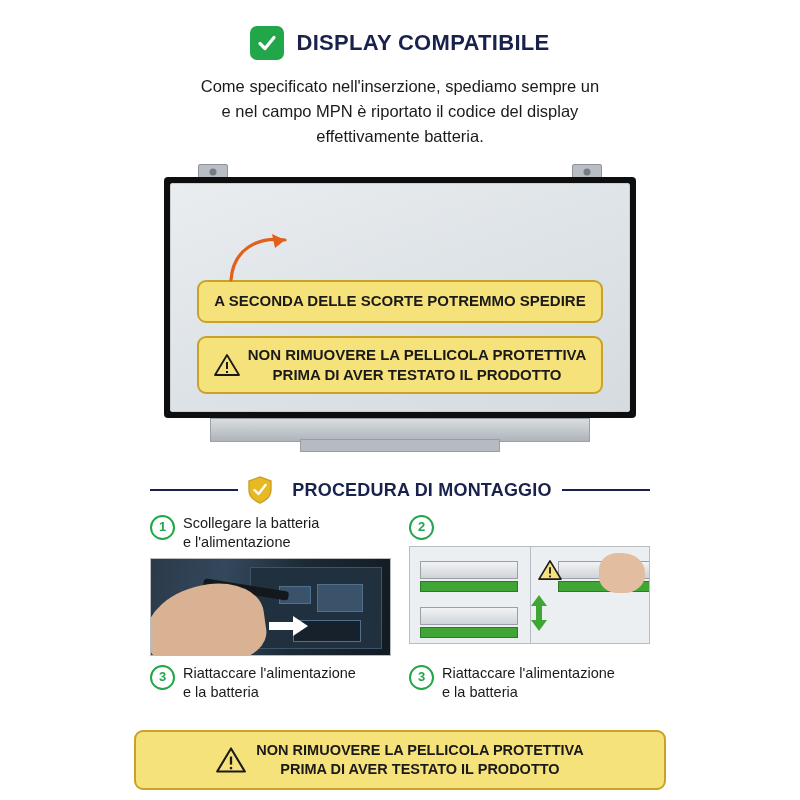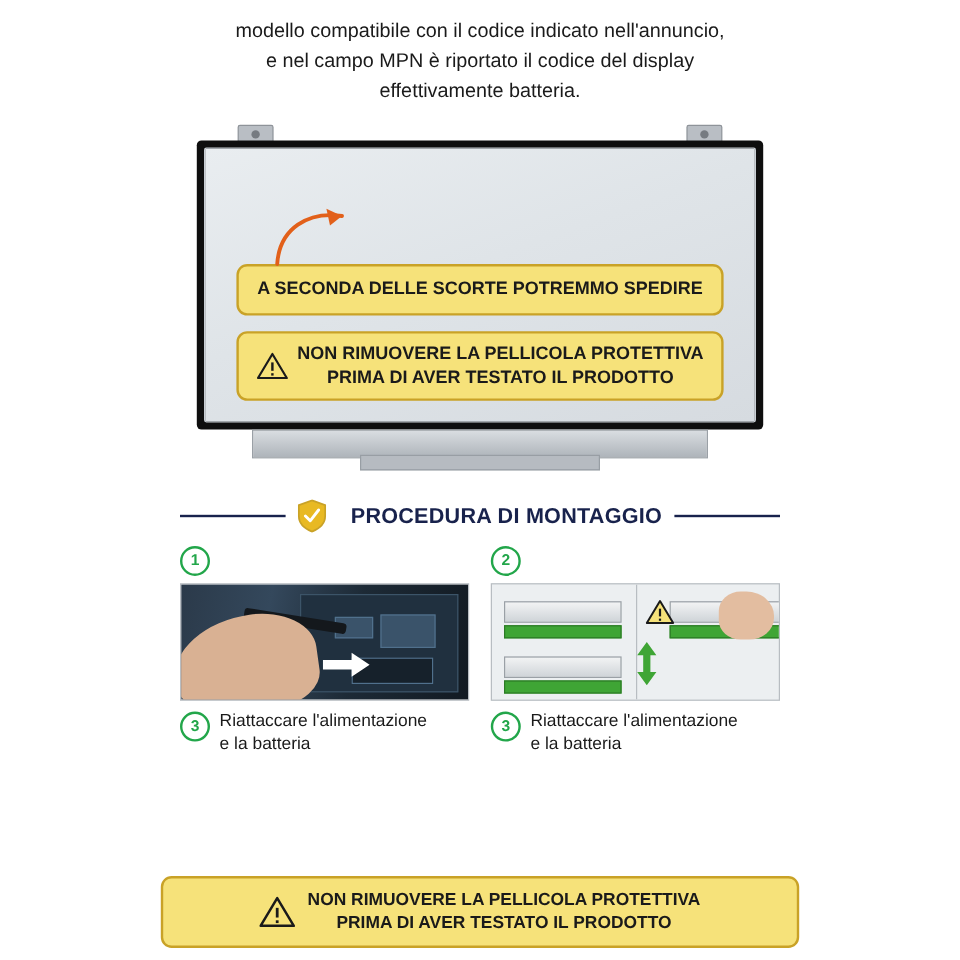--- a/index.html
+++ b/index.html
@@ -344,23 +344,31 @@
 </head>
 <body>
 
 <div id="page">
 
   <div class="side-band left"></div>
   <div class="side-band right"></div>
 
   <div class="content">
 
+    <div class="header-row">
+      <span class="check-badge">
+        <svg width="22" height="22" viewBox="0 0 22 22" aria-hidden="true">
+          <path d="M4 11.5 L9 16.5 L18 5.5" fill="none" stroke="#ffffff" stroke-width="3.2" stroke-linecap="round" stroke-linejoin="round"></path>
+        </svg>
+      </span>
+      <span class="header-title">DISPLAY COMPATIBILE</span>
+    </div>
 
     <div class="intro">
-      <div>modello compatibile con il codice indicato nell'annuncio,</div>
+      <div>Come specificato nell'inserzione, spediamo sempre un</div>
       <div>e nel campo MPN è riportato il codice del display</div>
       <div>effettivamente batteria.</div>
     </div>
 
     <div class="panel-wrap">
       <div class="bracket l">
           <span class="hole"></span>
         </div>
       <div class="bracket r">
           <span class="hole"></span>
@@ -407,20 +415,24 @@
         <span class="proc-title">PROCEDURA DI MONTAGGIO</span>
       </span>
       <span class="proc-line"></span>
     </div>
 
     <div class="steps">
 
       <div>
         <div class="step-label">
           <span class="step-num">1</span>
+          <span>
+            <span>Scollegare la batteria</span><br>
+            <span>e l'alimentazione</span>
+          </span>
         </div>
         <div class="step-img photo1">
           <div class="board">
             <div class="chip c1"></div>
             <div class="chip c2"></div>
             <div class="chip c3"></div>
           </div>
           <div class="tool"></div>
           <div class="hand"></div>
           <svg class="arrow-white" width="40" height="22" viewBox="0 0 40 22" aria-hidden="true">

